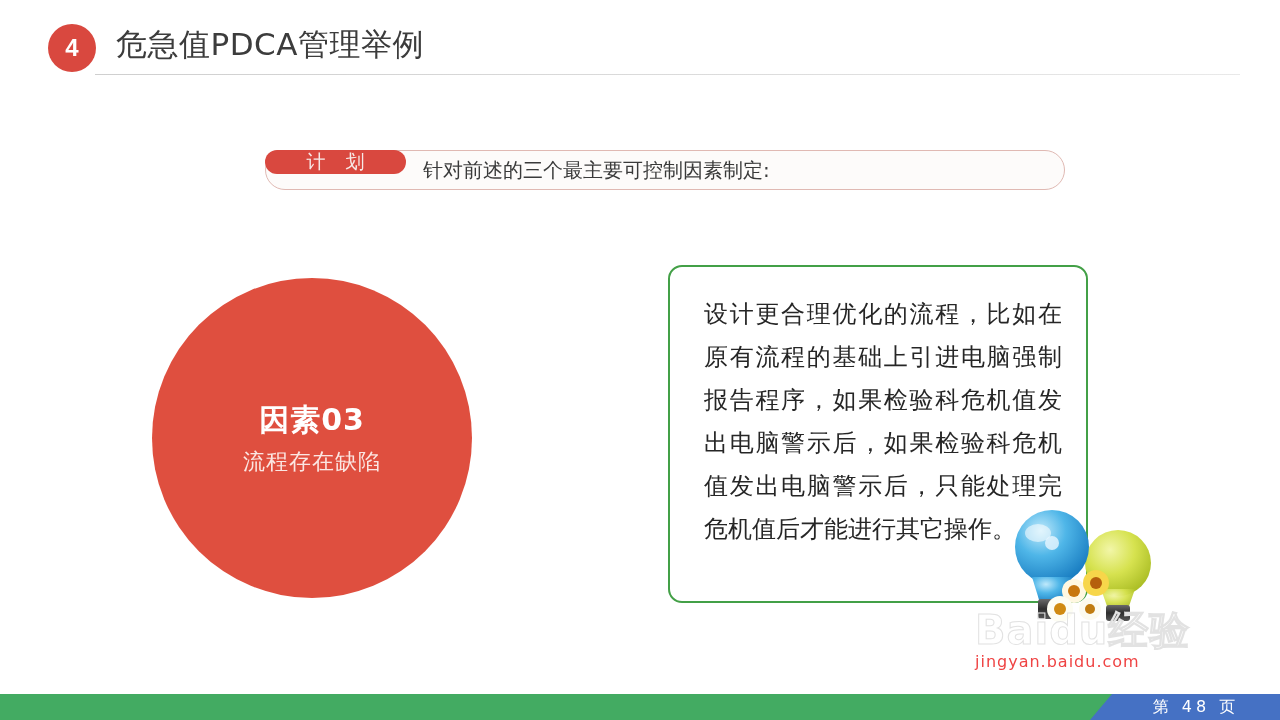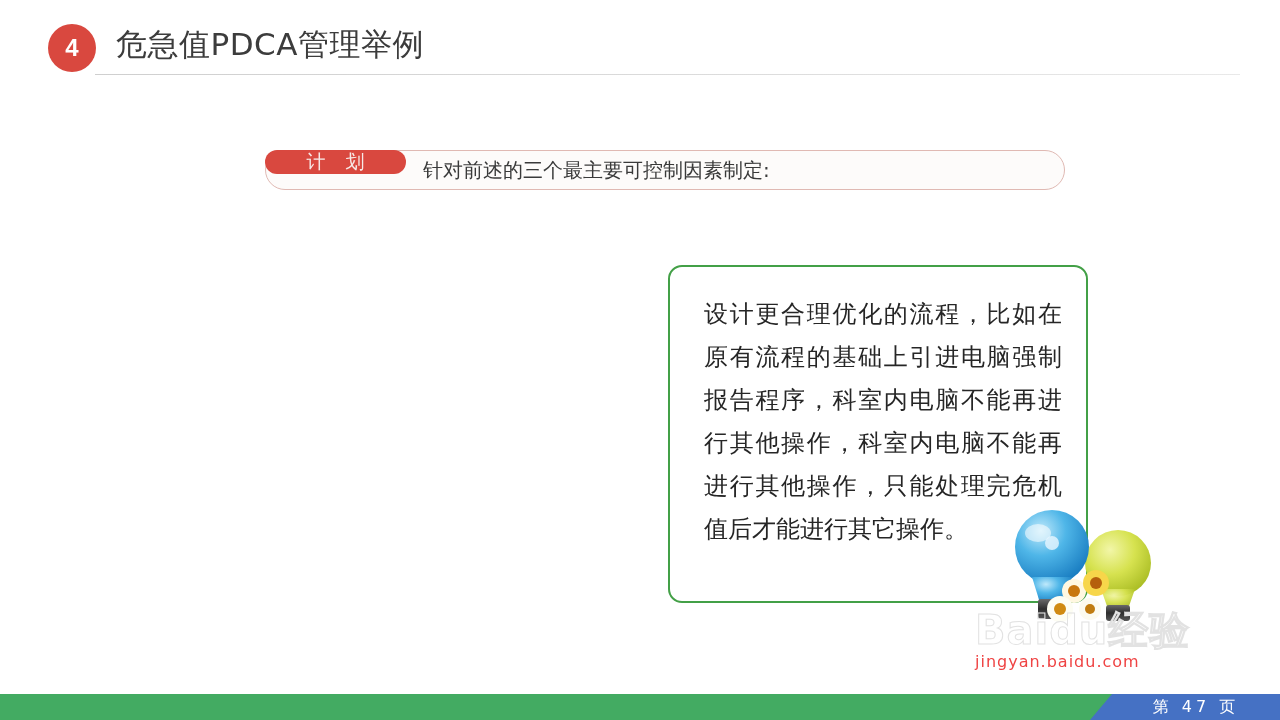--- a/index.html
+++ b/index.html
@@ -165,24 +165,28 @@
   </div>
 
   <div class="plan-row">
     <div class="plan-outline"></div>
     <div class="plan-pill">
       <span>计 划</span>
     </div>
     <div class="plan-text">针对前述的三个最主要可控制因素制定:</div>
   </div>
 
+  <div class="factor-circle">
+    <div class="factor-title">因素03</div>
+    <div class="factor-sub">流程存在缺陷</div>
+  </div>
 
 
   <div class="green-box">
-    <div class="green-box-text">设计更合理优化的流程，比如在原有流程的基础上引进电脑强制报告程序，科室内电脑不能再进行其他操作，科室内电脑不能再进行其他操作，只能处理完危机值后才能进行其它操作。</div>
+    <div class="green-box-text">设计更合理优化的流程，比如在原有流程的基础上引进电脑强制报告程序，如果检验科危机值发出电脑警示后，如果检验科危机值发出电脑警示后，只能处理完危机值后才能进行其它操作。</div>
   </div>
 
   <div class="bulbs">
     <svg width="175" height="125" viewBox="0 0 175 125">
       <defs>
         <radialGradient id="blueBulb" cx="35%" cy="28%" r="75%">
           <stop offset="0%" stop-color="#bfe9fb"></stop>
           <stop offset="45%" stop-color="#4fb6e8"></stop>
           <stop offset="100%" stop-color="#1a7ec2"></stop>
         </radialGradient>
@@ -234,17 +238,17 @@
   </div>
 
   <div class="watermark">
     <div class="wm-main">Baidu经验</div>
     <div class="wm-sub">jingyan.baidu.com</div>
   </div>
 
   <div class="footer">
     <div class="footer-green"></div>
     <div class="footer-blue">
-      <span class="footer-page">第  47  页</span>
+      <span class="footer-page">第  48  页</span>
     </div>
   </div>
 
 </div>
 
 </body></html>

